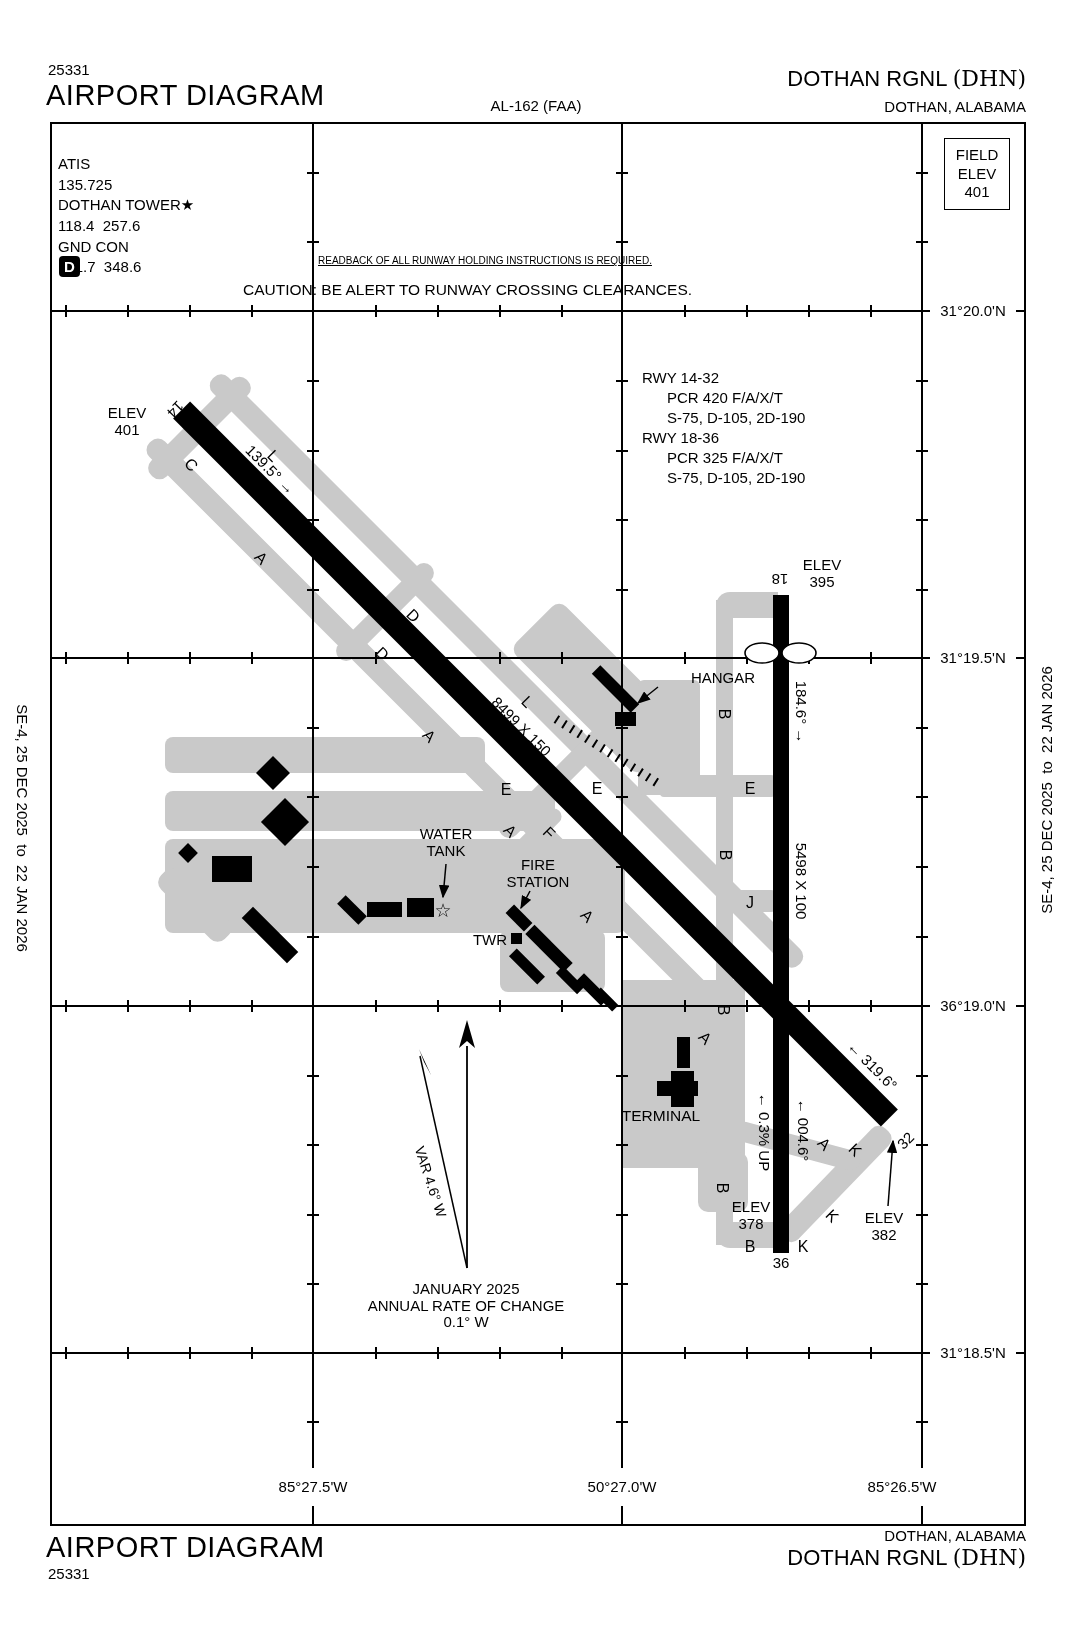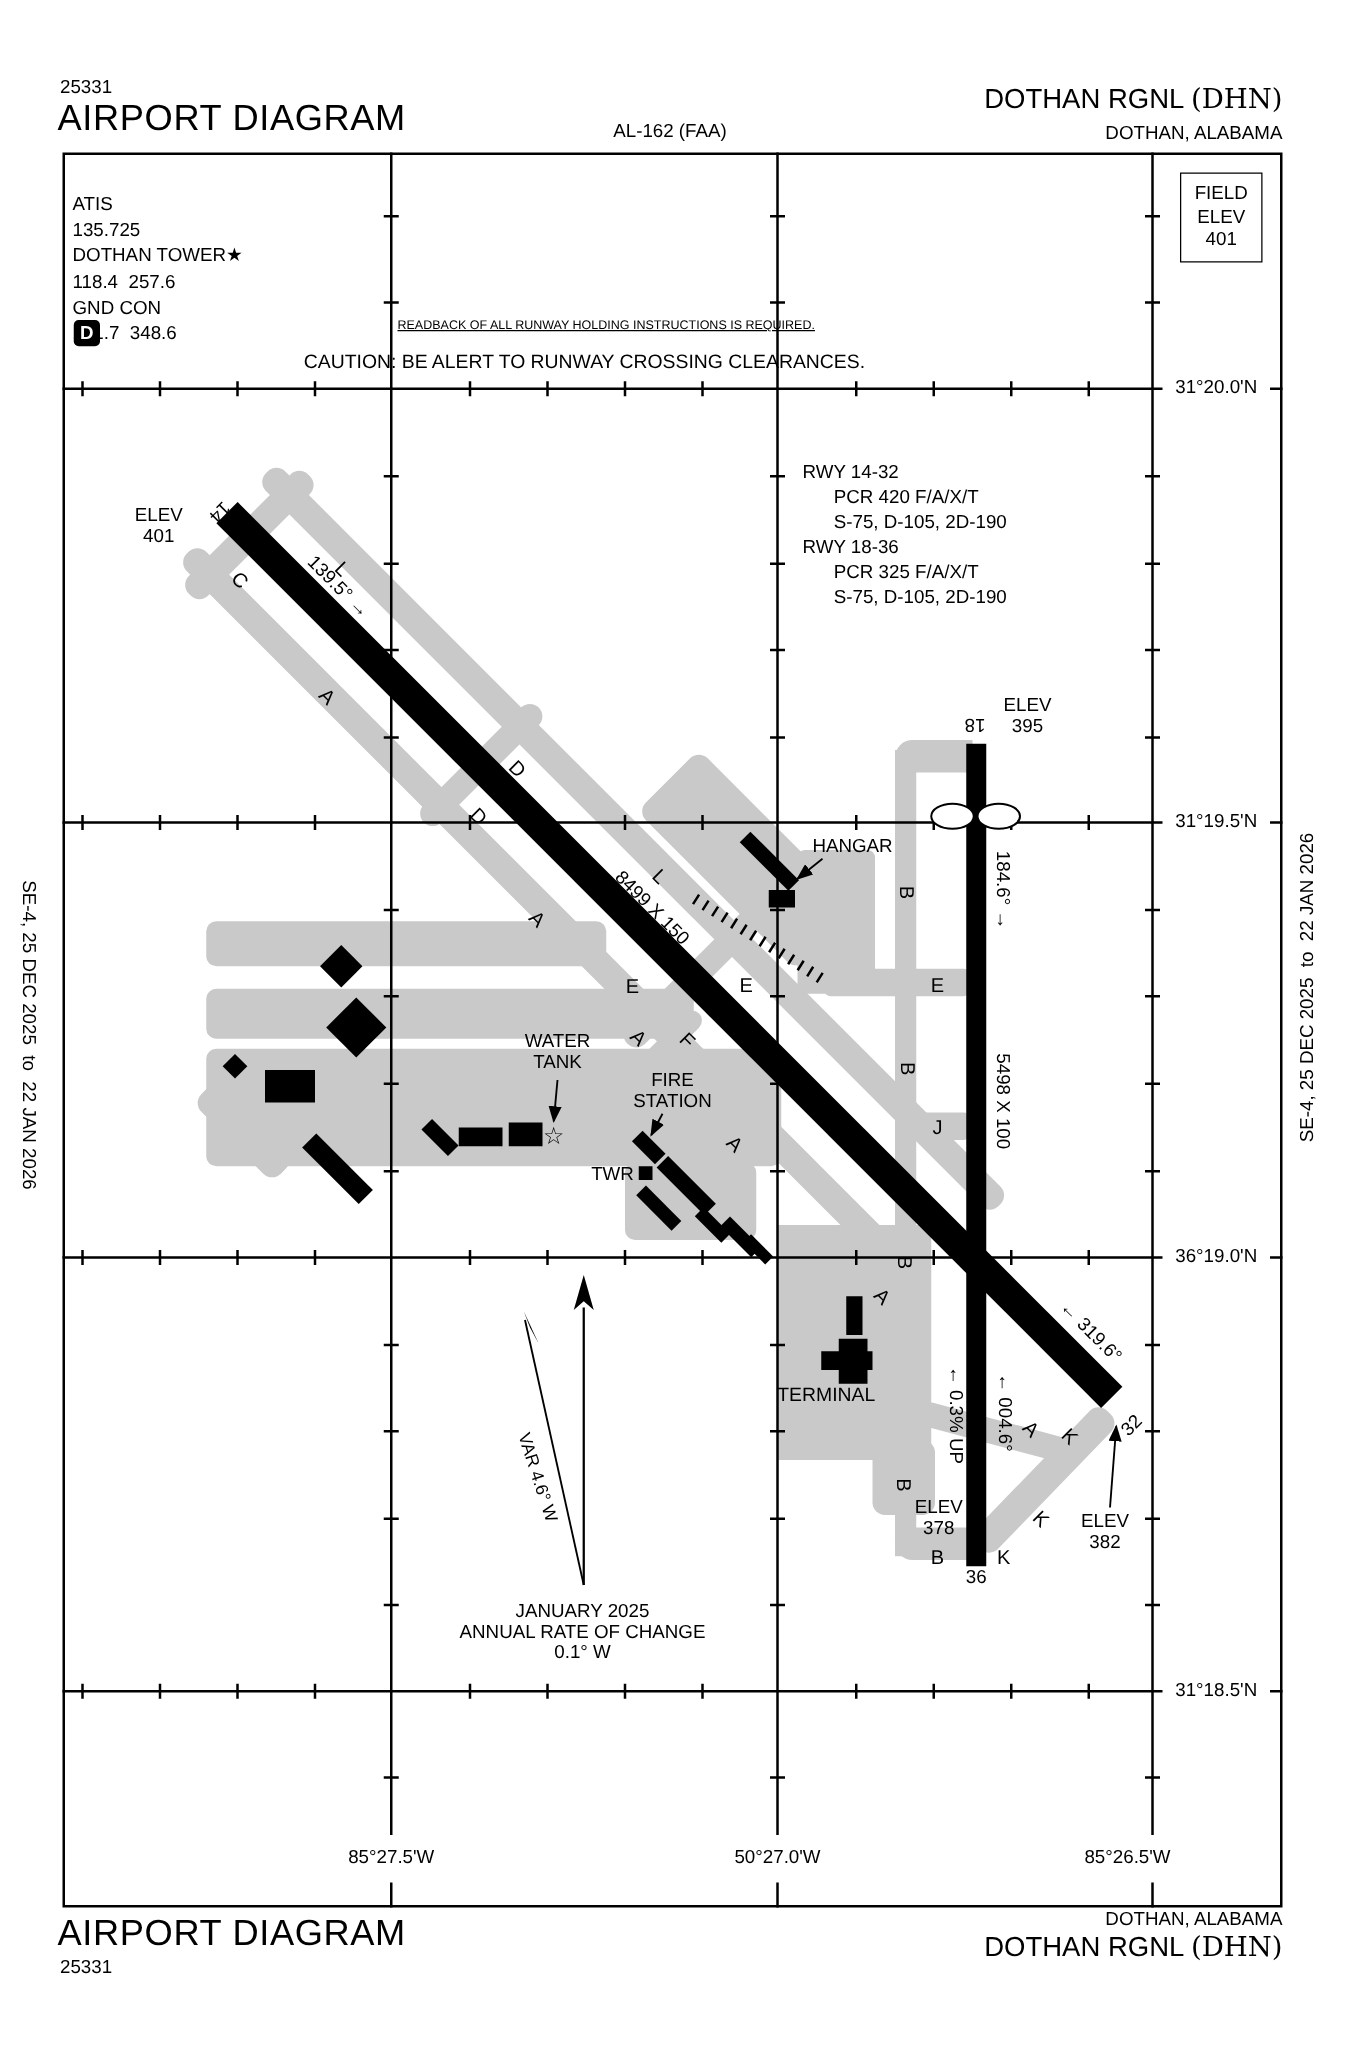--- a/index.html
+++ b/index.html
@@ -172,21 +172,21 @@
 
   <span class="t tc z4" style="left:127px;top:421px;">ELEV
 401</span>
   <span class="t tc z4" style="left:822px;top:573px;">ELEV
 395</span>
   <span class="t tc z4" style="left:751px;top:1215px;">ELEV
 378</span>
   <span class="t tc z4" style="left:884px;top:1226px;">ELEV
 382</span>
 
-  <span class="t z4" style="left:682px;top:678px;">HANGAR</span>
+  <span class="t z4" style="left:723px;top:678px;">HANGAR</span>
   <span class="t tc z4" style="left:446px;top:842px;">WATER
 TANK</span>
   <span class="t z5" style="left:443px;top:911px;font-size:19px;">☆</span>
   <span class="t tc z4" style="left:538px;top:873px;">FIRE
 STATION</span>
   <span class="t z4" style="left:490px;top:940px;">TWR</span>
   <span class="t z4" style="left:661px;top:1116px;font-size:15.5px;">TERMINAL</span>
 
   <span class="t z4" style="left:430px;top:1182px;transform:translate(-50%,-50%) rotate(72deg);font-size:14px;">VAR 4.6° W</span>
   <span class="t tc z4" style="left:466px;top:1306px;">JANUARY 2025

